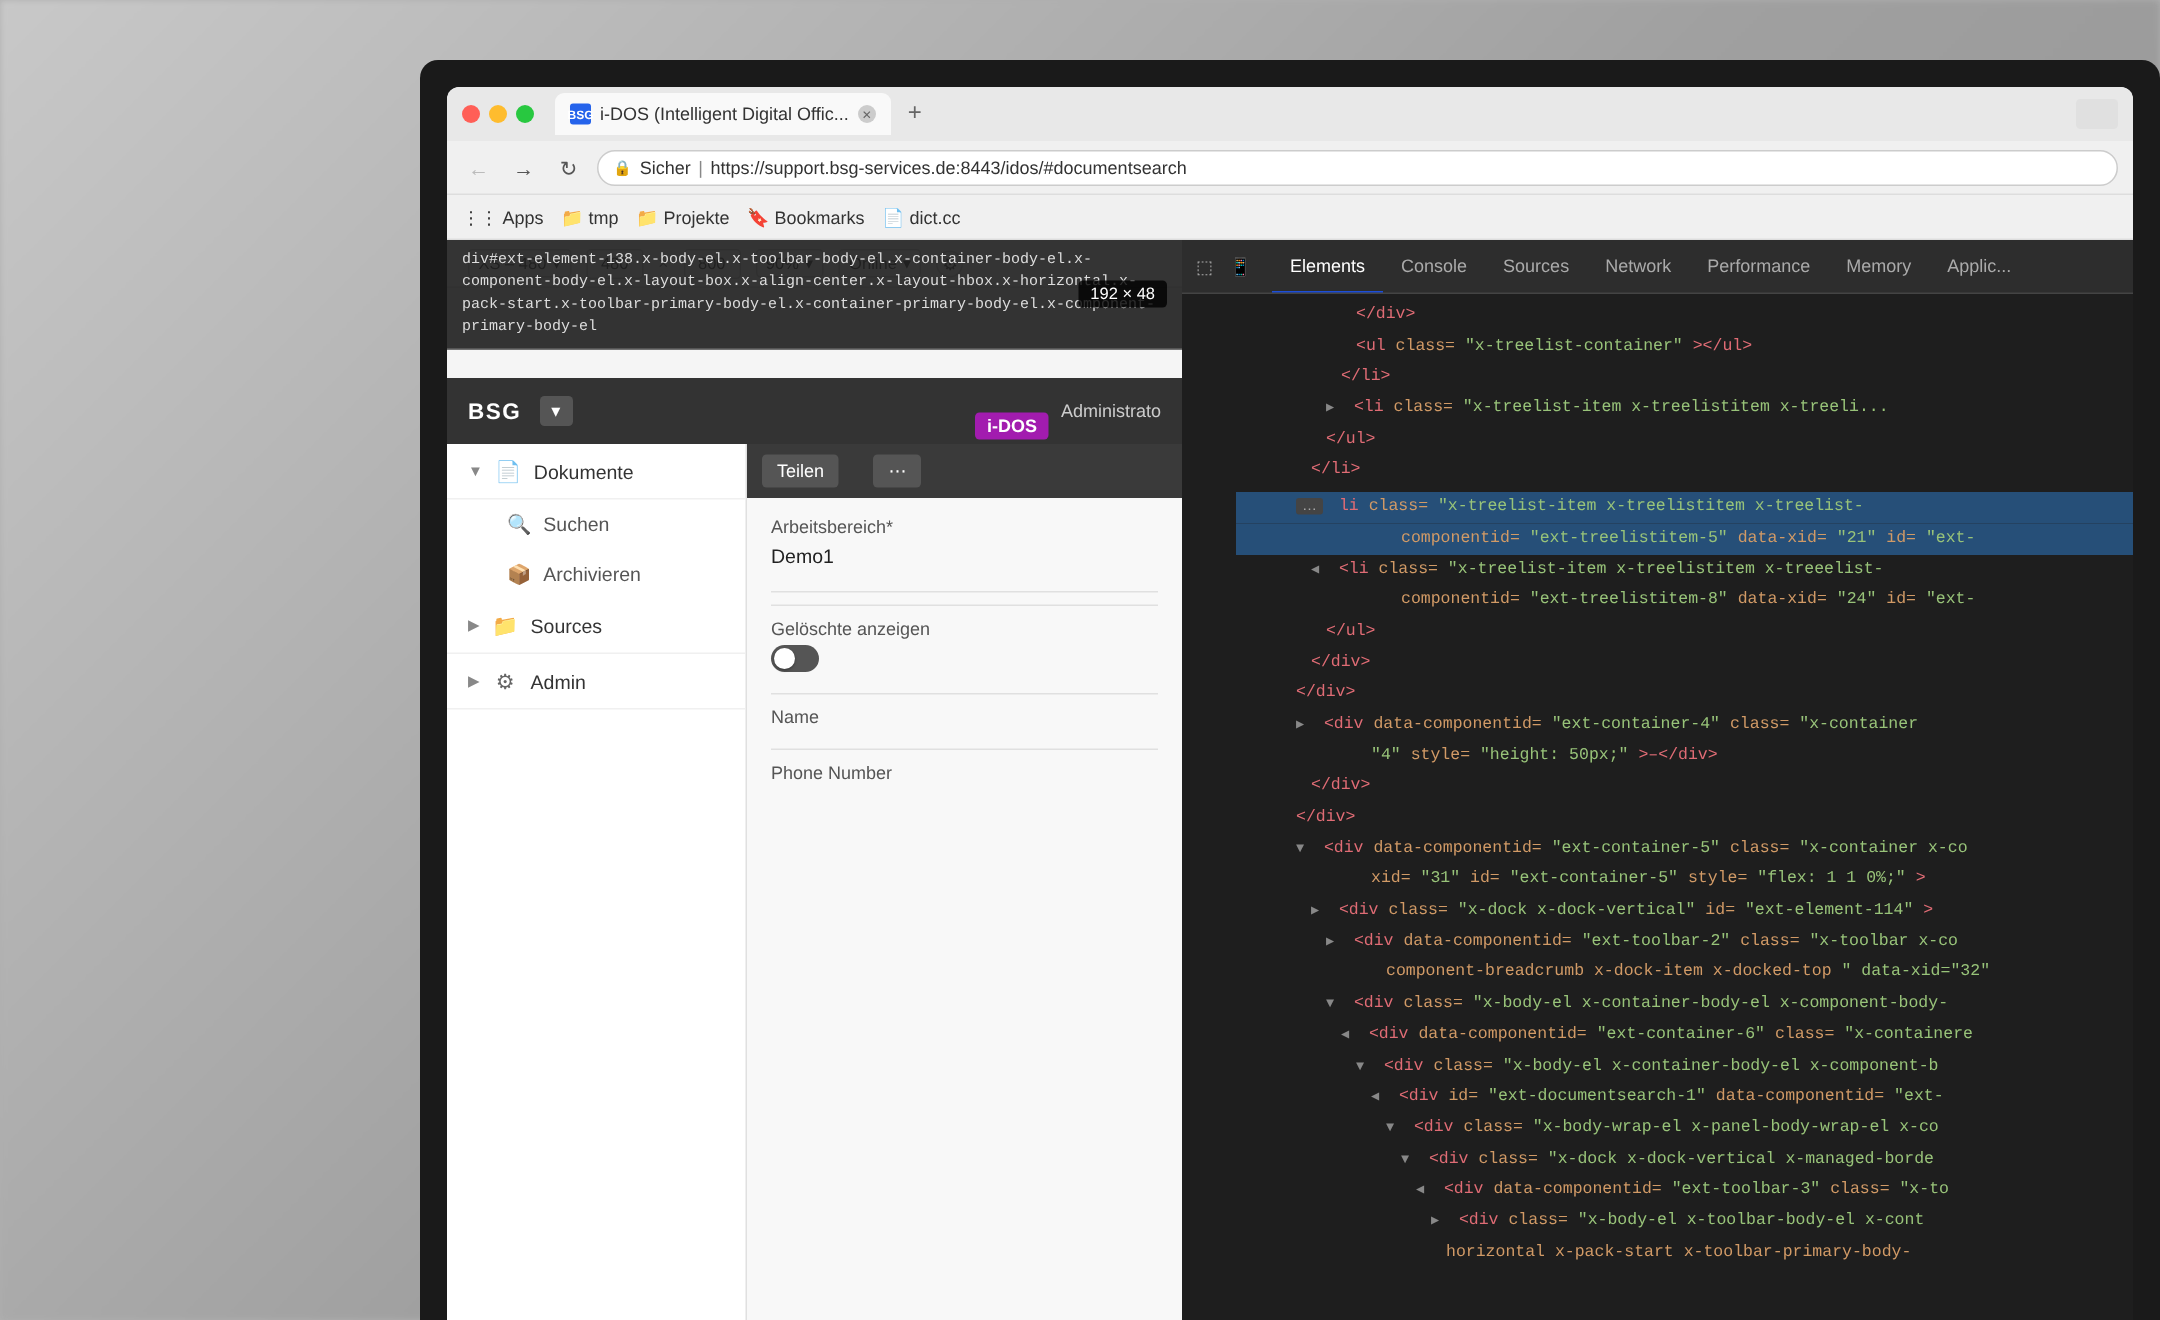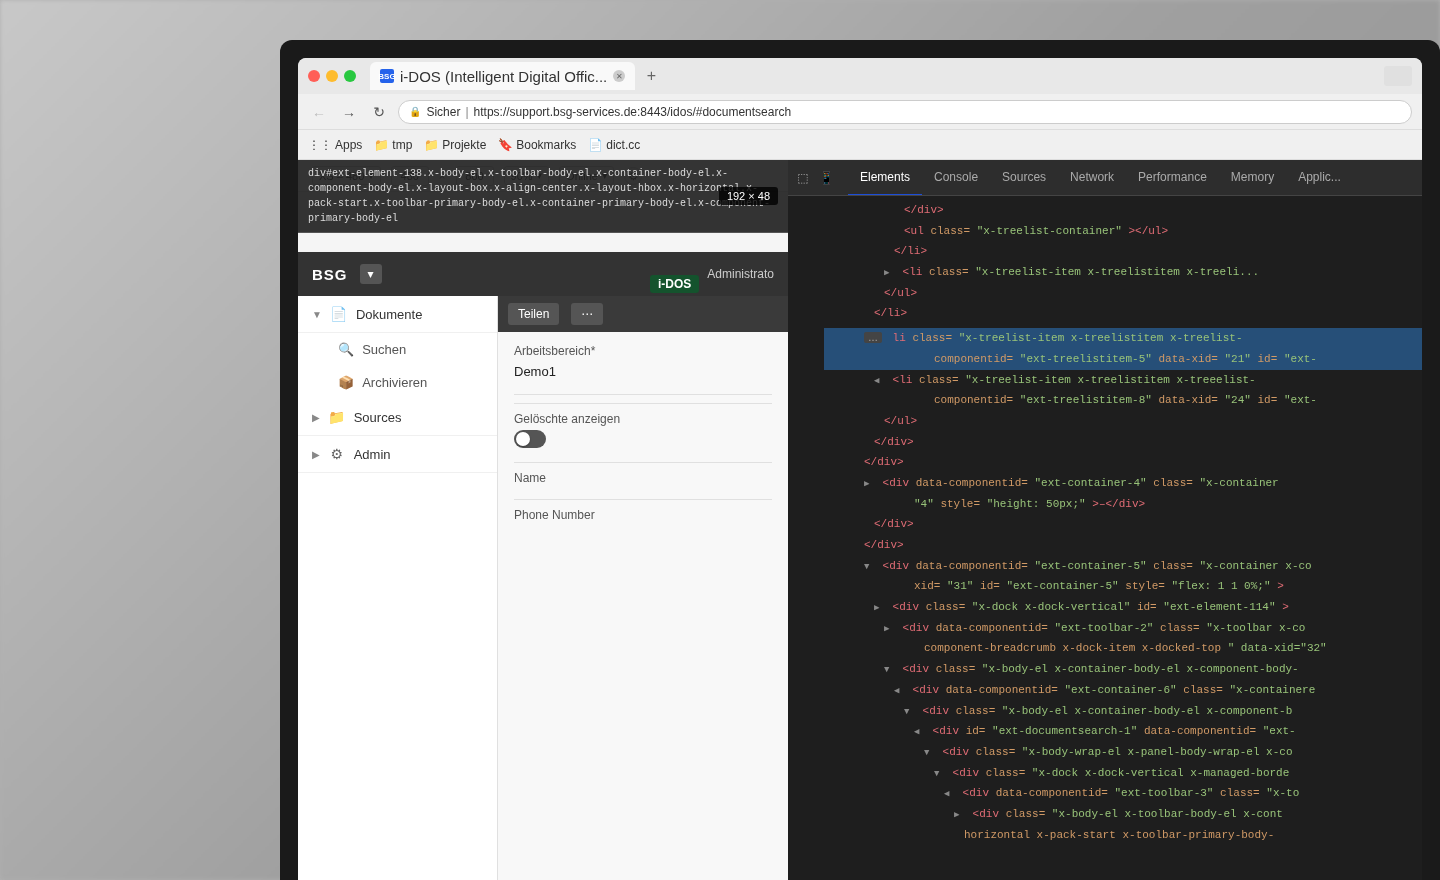--- a/index.html
+++ b/index.html
@@ -394,21 +394,21 @@
       display: flex;
       flex-direction: column;
     }
 
     .panel-toolbar {
       background: #3a3a3a;
       height: 36px;
       display: flex;
       align-items: center;
       padding: 0 10px;
-      gap: 12px;
+      gap: 23px;
     }
 
     .panel-btn {
       background: #555;
       border: none;
       border-radius: 3px;
       color: white;
       padding: 4px 10px;
       font-size: 12px;
       cursor: pointer;
@@ -578,21 +578,21 @@
 <div class="monitor">
   <div class="browser">
 
     <div class="browser-titlebar">
       <div class="traffic-light tl-red"></div>
       <div class="traffic-light tl-yellow"></div>
       <div class="traffic-light tl-green"></div>
       <div class="tab-bar">
         <div class="tab">
           <span class="tab-favicon">BSG</span>
-          <span style="font-size:15px;">i-DOS (Intelligent Digital Offic...</span>
+          <span style="font-size:12px;">i-DOS (Intelligent Digital Offic...</span>
           <div class="tab-close">✕</div>
         </div>
         <div class="new-tab-btn">+</div>
       </div>
       <div style="width:28px;height:20px;background:#e0e0e0;border-radius:3px;margin-left:auto;"></div>
     </div>
 
     <div class="browser-addressbar">
       <div class="nav-btn disabled">←</div>
       <div class="nav-btn">→</div>
@@ -659,21 +659,21 @@
           <div class="tooltip-text">div#ext-element-138.x-body-el.x-toolbar-body-el.x-container-body-el.x-component-body-el.x-layout-box.x-align-center.x-layout-hbox.x-horizontal.x-pack-start.x-toolbar-primary-body-el.x-container-primary-body-el.x-component-primary-body-el</div>
           <div class="tooltip-size">192 × 48</div>
         </div>
 
         <div class="app-header">
           <span class="app-logo">BSG</span>
           <div class="app-header-dropdown">
             <span>▾</span>
           </div>
           <div class="app-header-right">
-            <span style="background:#14532d;padding:2px 8px;border-radius:3px;color:#fff;font-weight:bold;margin-top:20px;">i-DOS</span>
+            <span style="background:#a21caf;padding:2px 8px;border-radius:3px;color:#fff;font-weight:bold;margin-top:20px;">i-DOS</span>
             <span style="color:#ccc;">Administrato</span>
           </div>
         </div>
 
         <div class="app-body">
 
           <div class="sidebar">
 
             <div class="sidebar-item">
               <span class="expand-arrow">▼</span>

